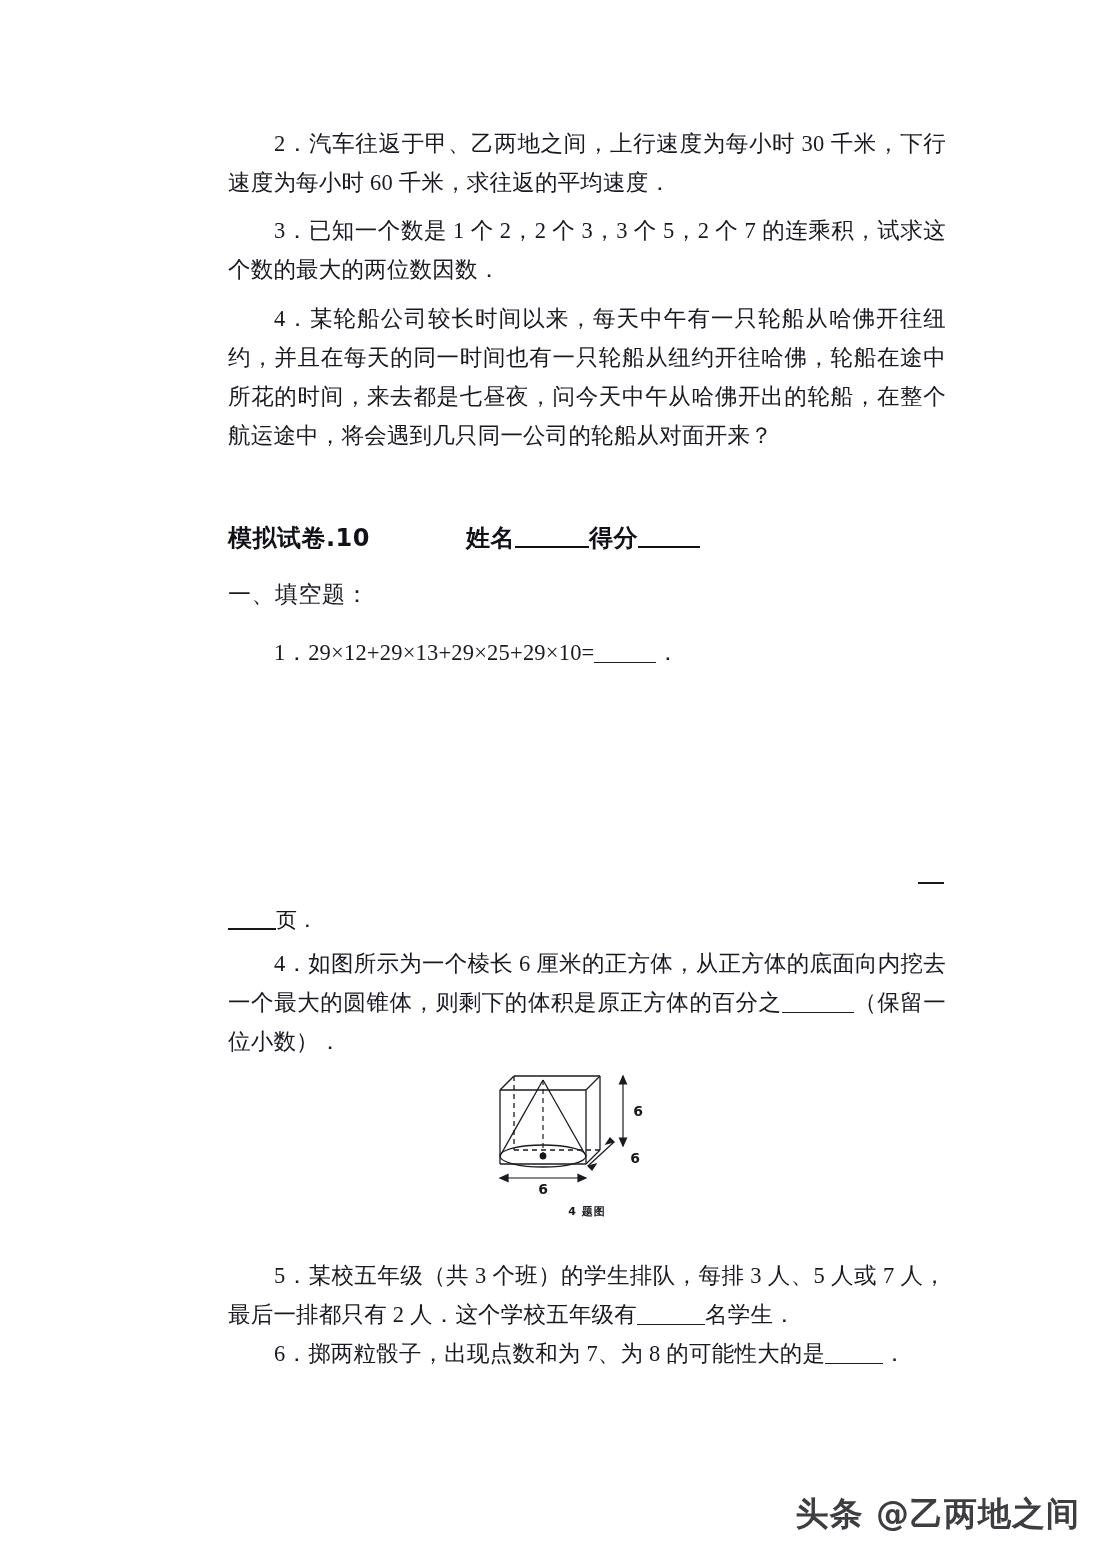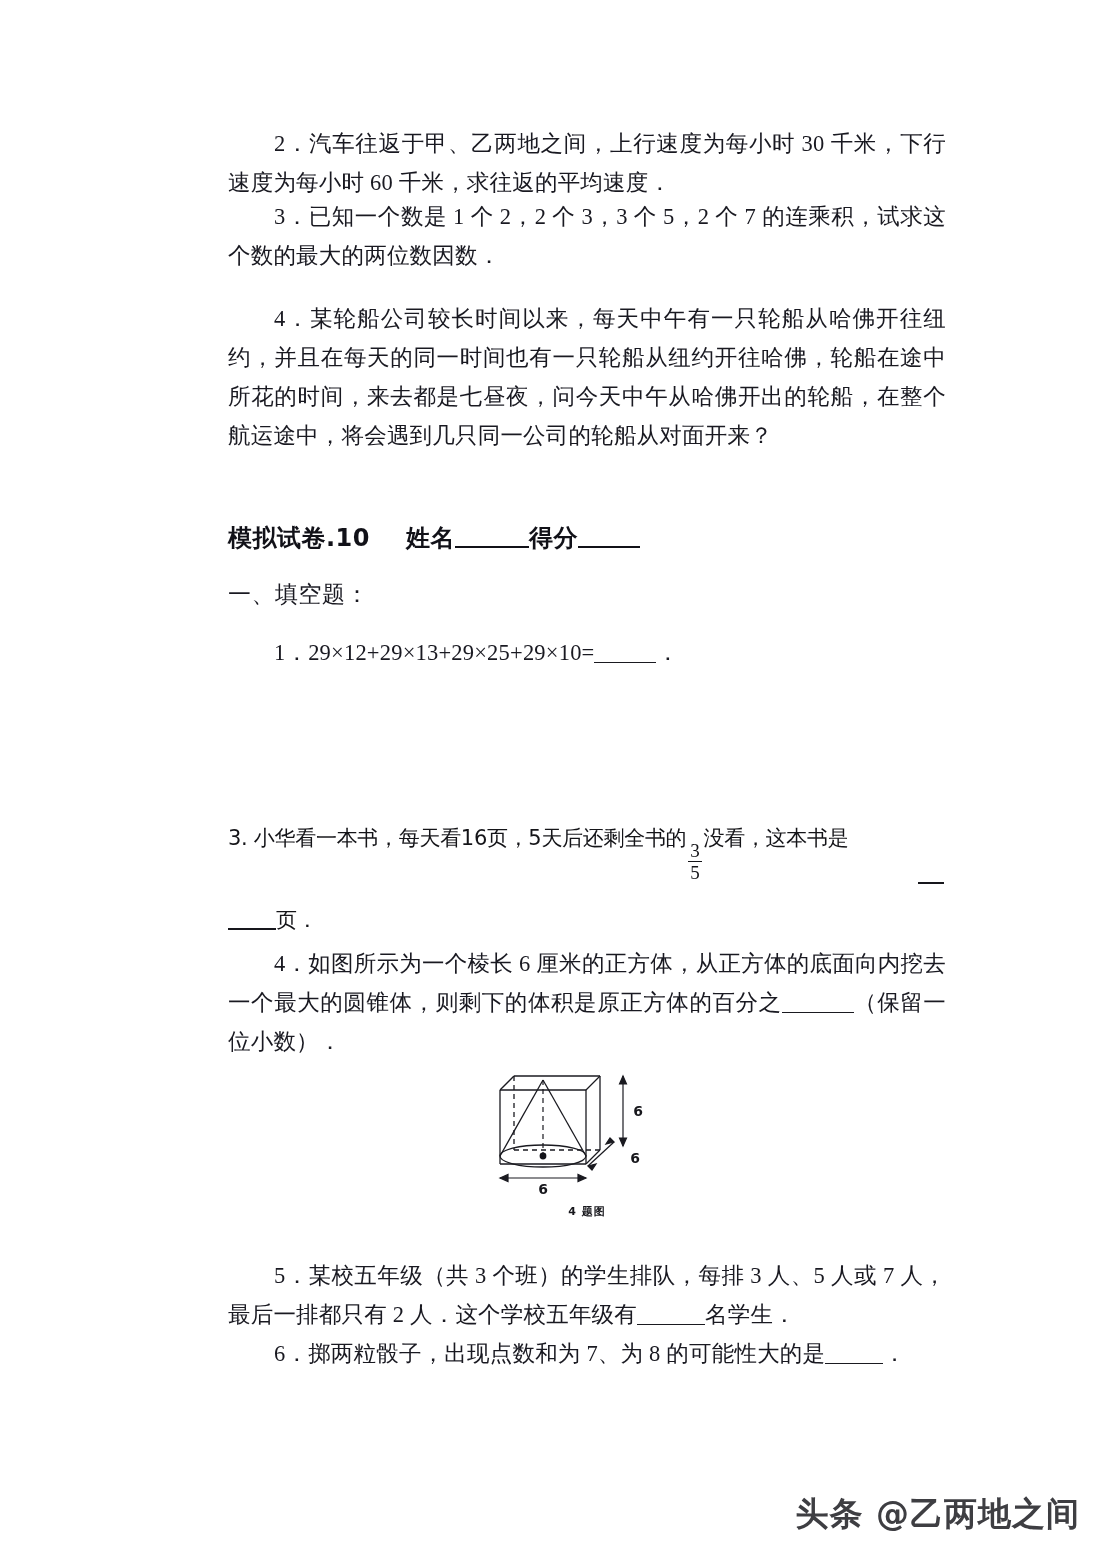--- a/index.html
+++ b/index.html
@@ -46,21 +46,21 @@
   
   .exam-head {
     font-family: "DejaVu Sans", "Liberation Sans", sans-serif;
     font-size: 24px;
     font-weight: 700;
     color: #111118;
     display: flex;
     align-items: baseline;
   }
   .exam-head .title { letter-spacing: 0.5px; }
-  .exam-head .fields { margin-left: 36px; letter-spacing: 0.5px; }
+  .exam-head .fields { margin-left: 96px; letter-spacing: 0.5px; }
   .ul-sm { border-bottom: 2px solid #111118; display: inline-block; width: 74px; vertical-align: -2px; }
   .ul-sm2 { border-bottom: 2px solid #111118; display: inline-block; width: 62px; vertical-align: -2px; }
 
   .sect-head {
     font-size: 23px;
     line-height: 34px;
     color: #191921;
     letter-spacing: 0.5px;
   }
 
@@ -145,21 +145,21 @@
 </head>
 <body>
 
 <div class="page">
   <div class="content">
 
     <div class="blk" style="top:124px;">
       <p class="para"><span class="ind"></span><span>2．</span><span>汽车往返于甲、乙两地之间，上行速度为每小时 30 千米，下行速度为每小时 60 千米，求往返的平均速度．</span></p>
     </div>
 
-    <div class="blk" style="top:197px;">
+    <div class="blk" style="top:211px;">
       <p class="para"><span class="ind"></span><span>3．</span><span>已知一个数是 1 个 2，2 个 3，3 个 5，2 个 7 的连乘积，试求这个数的最大的两位数因数．</span></p>
     </div>
 
     <div class="blk" style="top:299px;">
       <p class="para"><span class="ind"></span><span>4．</span><span>某轮船公司较长时间以来，每天中午有一只轮船从哈佛开往纽约，并且在每天的同一时间也有一只轮船从纽约开往哈佛，轮船在途中所花的时间，来去都是七昼夜，问今天中午从哈佛开出的轮船，在整个航运途中，将会遇到几只同一公司的轮船从对面开来？</span></p>
     </div>
 
     <div class="blk exam-head" style="top:522px;">
       <span class="title">模拟试卷.10</span>
       <span class="fields"><span>姓名</span><span class="ul-sm"></span><span>得分</span><span class="ul-sm2"></span></span>
@@ -170,24 +170,20 @@
     </div>
 
     <div class="blk" style="top:633px;">
       <p class="para"><span class="ind"></span><span>1．</span><span>29×12+29×13+29×25+29×10=</span><span class="blank b-62"></span><span>．</span></p>
     </div>
 
     <div class="blk" style="top:690px;">
     </div>
 
     <div class="blk" style="top:818px; height:130px;">
-      <p class="para-song"><span>3.</span>&nbsp;<span>小华看一本书，每天看16页，5天后还剩全书的</span><span class="frac">
-            <span class="num">3</span>
-            <span class="den">5</span>
-          </span><span>没看，这本书是</span></p>
       <div class="stray-dash"></div>
       <p class="para-song b3-line2"><span class="b3-blank"></span><span>页．</span></p>
     </div>
 
     <div class="blk" style="top:944px;">
       <p class="para"><span class="ind"></span><span>4．</span><span>如图所示为一个棱长 6 厘米的正方体，从正方体的底面向内挖去一个最大的圆锥体，则剩下的体积是原正方体的百分之</span><span class="blank b-72"></span><span>（保留一位小数）．</span></p>
     </div>
 
     <div class="figure-wrap" style="top:1058px;">
       <svg width="190" height="140" viewBox="0 0 190 140">

